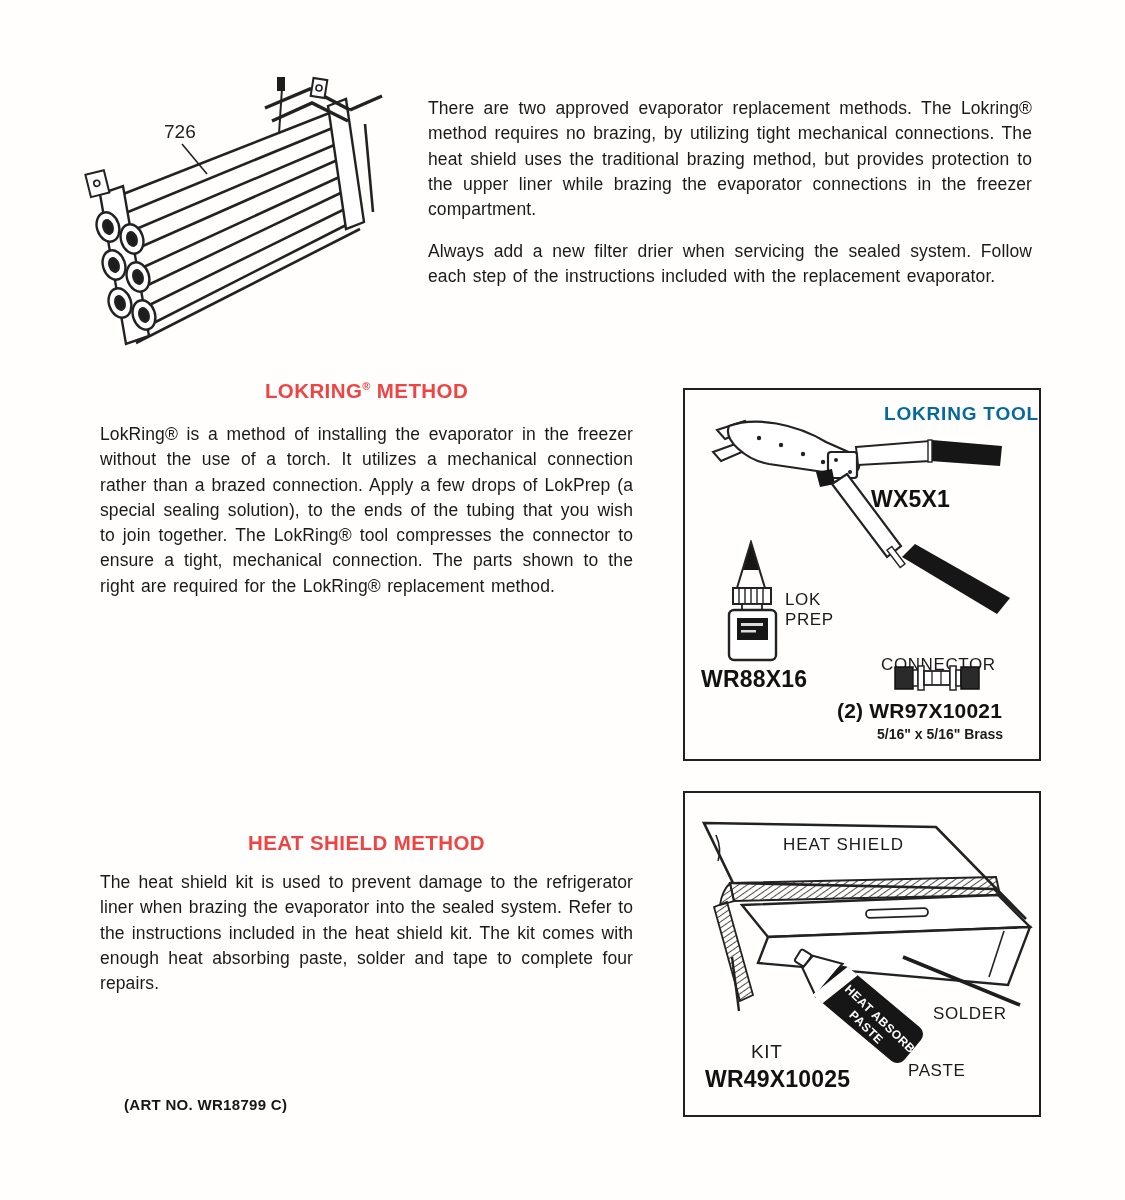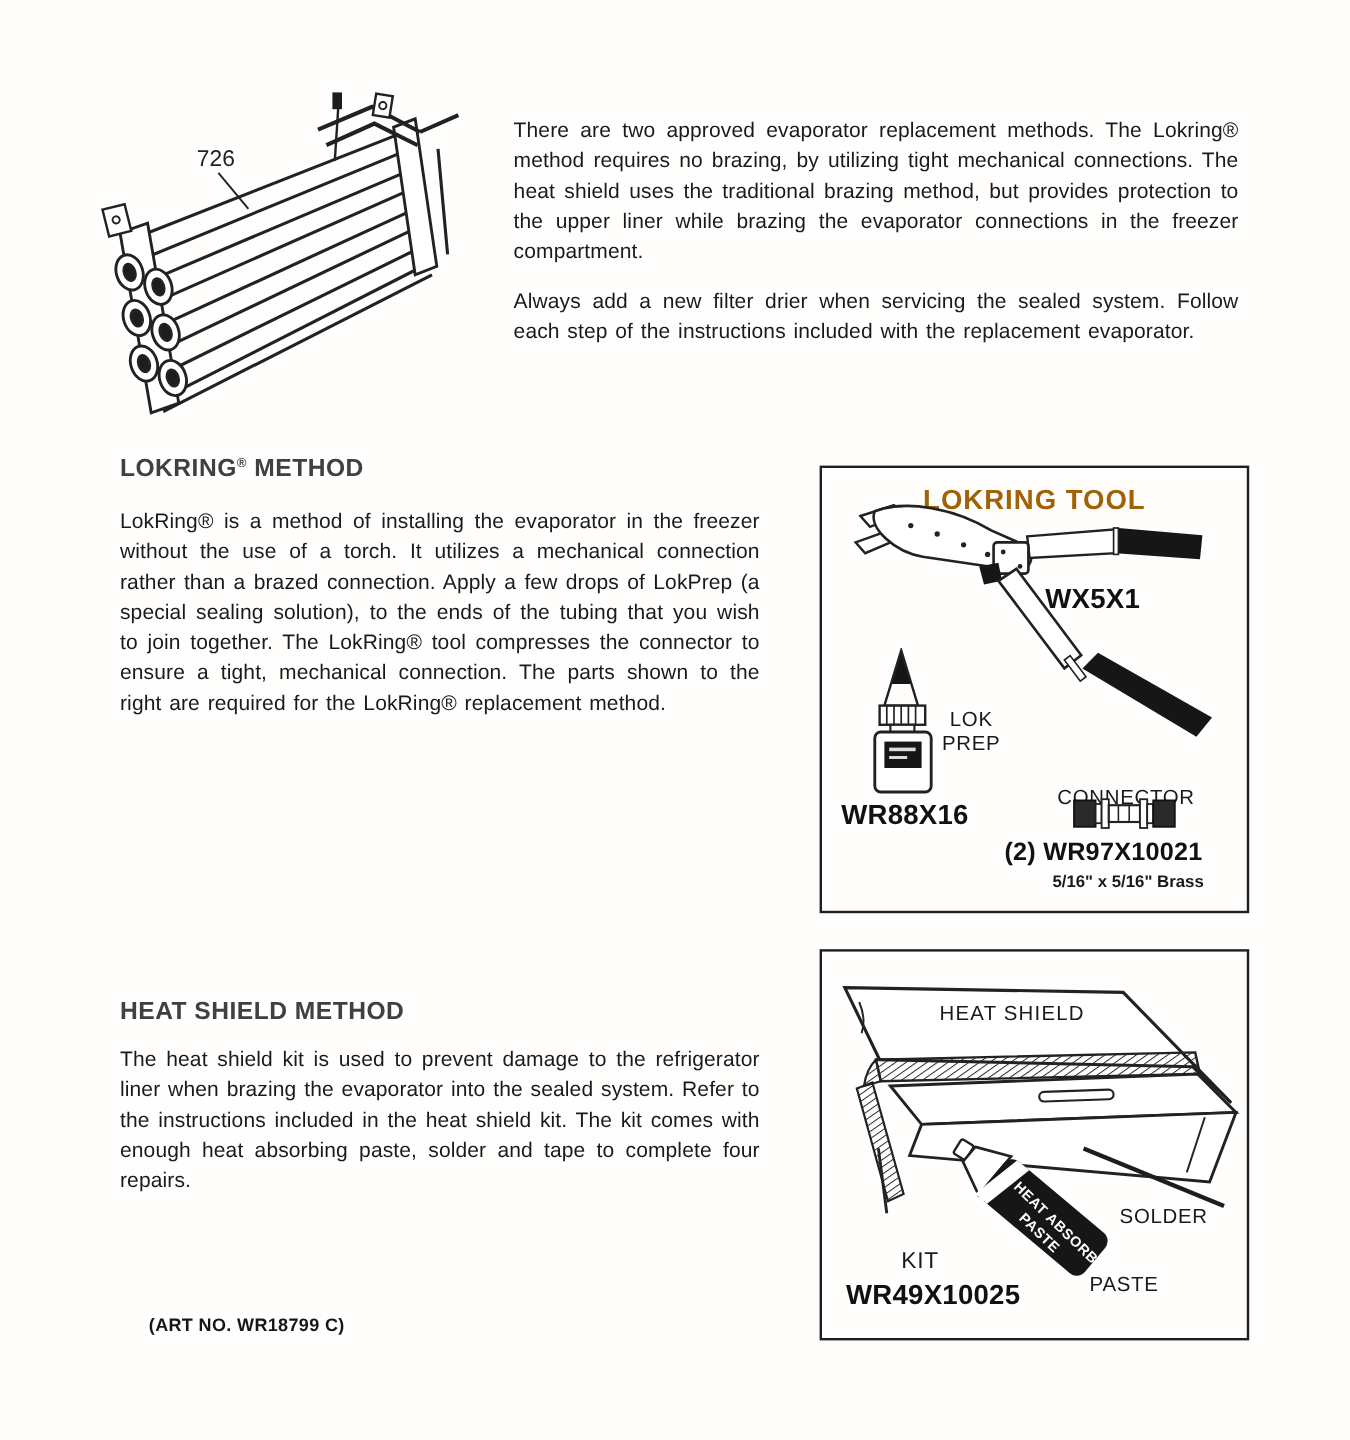--- a/index.html
+++ b/index.html
@@ -6,26 +6,26 @@
   .page {
     position:relative; width:1125px; height:1200px; background:#fffefd;
     font-family:"Liberation Sans", sans-serif; color:#171717; overflow:hidden;
   }
   .abs { position:absolute; }
   .para {
     font-size:17.5px; line-height:25.3px; text-align:justify;
     color:#1a1a1a; word-spacing:1.5px; letter-spacing:0.1px;
   }
   .heading {
-    font-weight:bold; font-size:20.5px; text-align:left;
-    letter-spacing:0.4px; color:#404040; margin:0;
+    font-weight:bold; font-size:20.5px; text-align:center;
+    letter-spacing:0.4px; color:#ef4444; margin:0;
   }
   .heading sup { font-size:11px; }
   .box { position:absolute; border:2px solid #1f1f1f; background:#fffefd; }
-  .box-title { font-size:23px; font-weight:bold; letter-spacing:0.8px; text-align:center; color:#a16207; }
+  .box-title { font-size:19px; font-weight:bold; letter-spacing:0.8px; text-align:right; color:#0369a1; }
   .part-num { font-weight:bold; font-size:23px; letter-spacing:0.2px; color:#111; white-space:nowrap; }
   .part-num-sm { font-weight:bold; font-size:21px; letter-spacing:0.2px; color:#111; white-space:nowrap; }
   .cap-label { font-size:17px; letter-spacing:0.6px; color:#1a1a1a; white-space:nowrap; }
   .spec { font-size:14px; font-weight:bold; color:#1a1a1a; white-space:nowrap; }
   .art-no { font-size:15px; font-weight:bold; letter-spacing:0.3px; color:#161616;margin-left:30px; }
   svg text { font-family:"Liberation Sans", sans-serif; }
   .tube-text { fill:#ffffff; font-size:12px; font-weight:bold; letter-spacing:0.5px; }
   .callout-text { font-size:19px; fill:#222; }
 </style>
 </head>
@@ -135,21 +135,21 @@
           <line x1="32" y1="48" x2="32" y2="64"></line>
         <line x1="38" y1="48" x2="38" y2="64"></line>
       </g>
       <rect x="17" y="64" width="20" height="6" fill="#fff" stroke="#222" stroke-width="1.8"></rect>
       <rect x="4" y="70" width="47" height="50" rx="5" fill="#fff" stroke="#222" stroke-width="2.4"></rect>
       <rect x="12" y="78" width="31" height="22" fill="#161616"></rect>
       <rect x="16" y="83" width="22" height="3" fill="#dcdcdc"></rect>
       <rect x="16" y="90" width="15" height="2.5" fill="#dcdcdc"></rect>
     </svg>
 
-    <div class="abs cap-label" style="left:100px; top:200px; line-height:20px;text-align:center;">
+    <div class="abs cap-label" style="left:100px; top:200px; line-height:20px;">
       <div>LOK</div>
       <div>PREP</div>
     </div>
 
     <div class="abs part-num" style="left:16px; top:276px;">WR88X16</div>
 
     <div class="abs cap-label" style="left:196px; top:249px;margin-top:16px;">CONNECTOR</div>
 
     <svg class="abs" style="left:208px; top:272px;" width="88" height="32" viewBox="0 0 88 32">
       <rect x="2" y="5" width="18" height="22" fill="#2a2a2a" stroke="#111" stroke-width="1.5"></rect>

